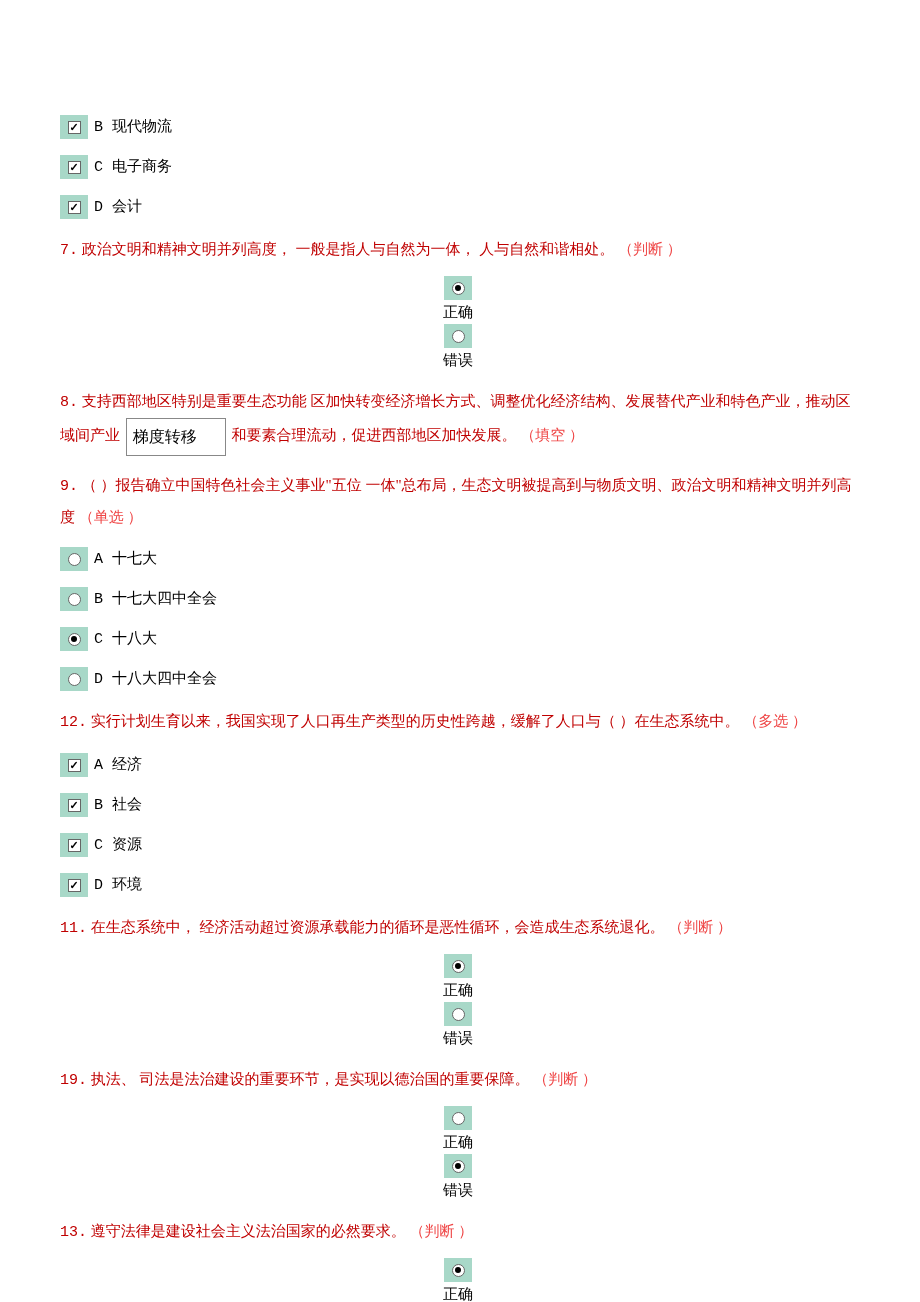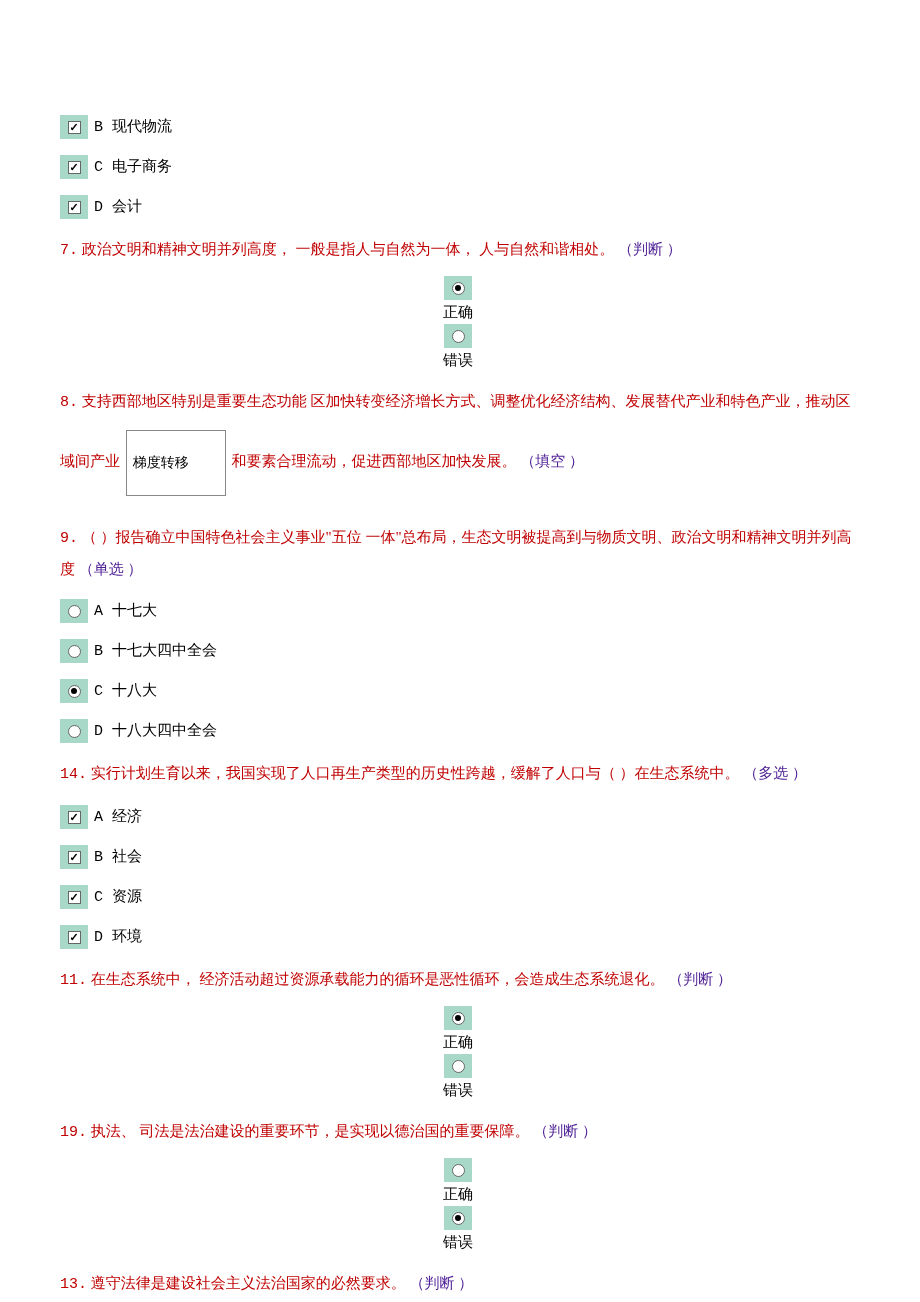--- a/index.html
+++ b/index.html
@@ -74,41 +74,41 @@
   }
   .q-num {
     color: #c00000;
     font-weight: normal;
     font-family: "Courier New", monospace;
   }
   .q-text {
     color: #c00000;
   }
   .q-type {
-    color: #4c1d95;
+    color: #ef4444;
   }
   .inline-row {
     display: flex;
     align-items: center;
     flex-wrap: wrap;
     margin: 10px 0;
     flex-direction: column;
   }
   .inline-row > span {
     margin-right: 4px;
   }
   .fill-input {
     display: inline-block;
     border: 1px solid #888;
-    padding: 18px 6px;
+    padding: 2px 6px;
     min-width: 100px;
     font-family: "SimSun", serif;
-    font-size: 14px;
-    background: #fff;
-    margin: 12px 2px;
+    font-size: 16px;
+    background: #fff;
+    margin: 0 2px;
     vertical-align: middle;
   }
 </style>
 </head>
 <body>
 
 <div class="option-row">
   <span class="checkbox">
       <span class="checkbox-inner checked"></span>
     </span>
@@ -175,21 +175,21 @@
   <span class="option-text"><span>C</span> <span class="ch">十八大</span></span>
 </div>
 <div class="option-row">
   <span class="radio">
       <span class="radio-inner"></span>
     </span>
   <span class="option-text"><span>D</span> <span class="ch">十八大四中全会</span></span>
 </div>
 
 <div class="question">
-  <span class="q-num">14.</span>
+  <span class="q-num">12.</span>
   <span class="q-text">实行计划生育以来，我国实现了人口再生产类型的历史性跨越，缓解了人口与（ ）在生态系统中。</span>
   <span class="q-type">（多选 ）</span>
 </div>
 <div class="option-row">
   <span class="checkbox">
       <span class="checkbox-inner checked"></span>
     </span>
   <span class="option-text"><span>A</span> <span class="ch">经济</span></span>
 </div>
 <div class="option-row">

